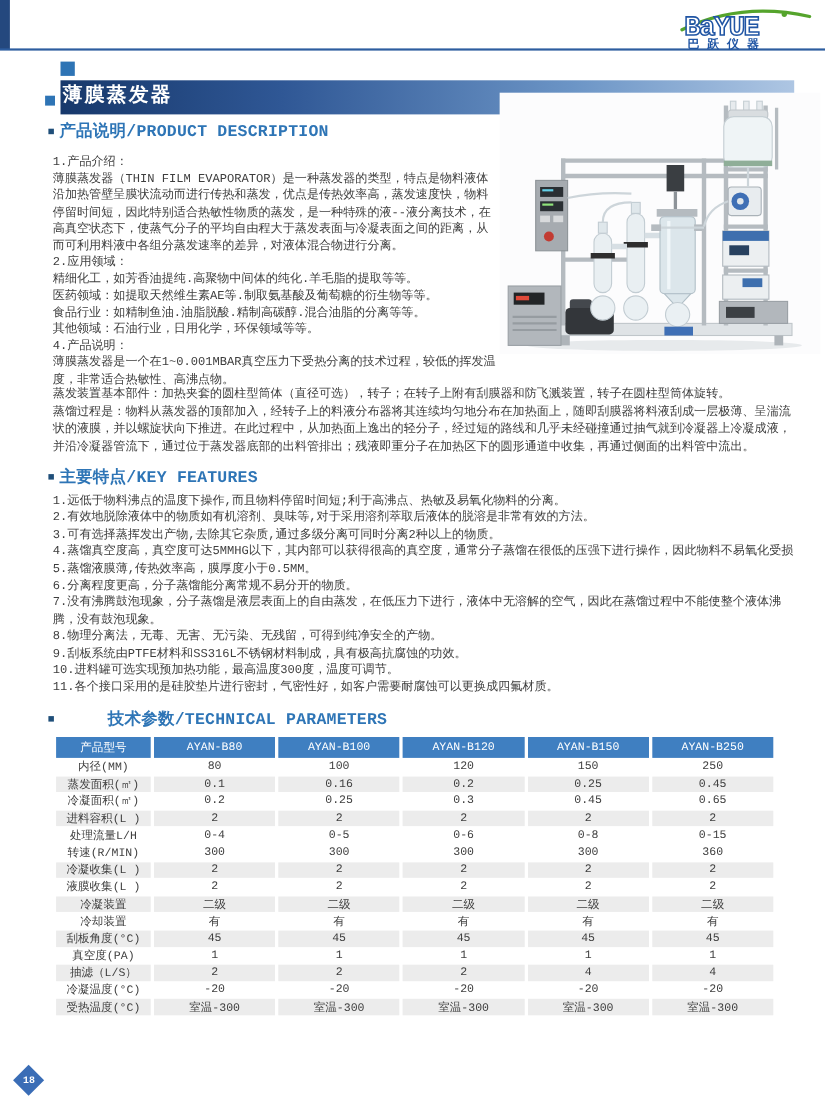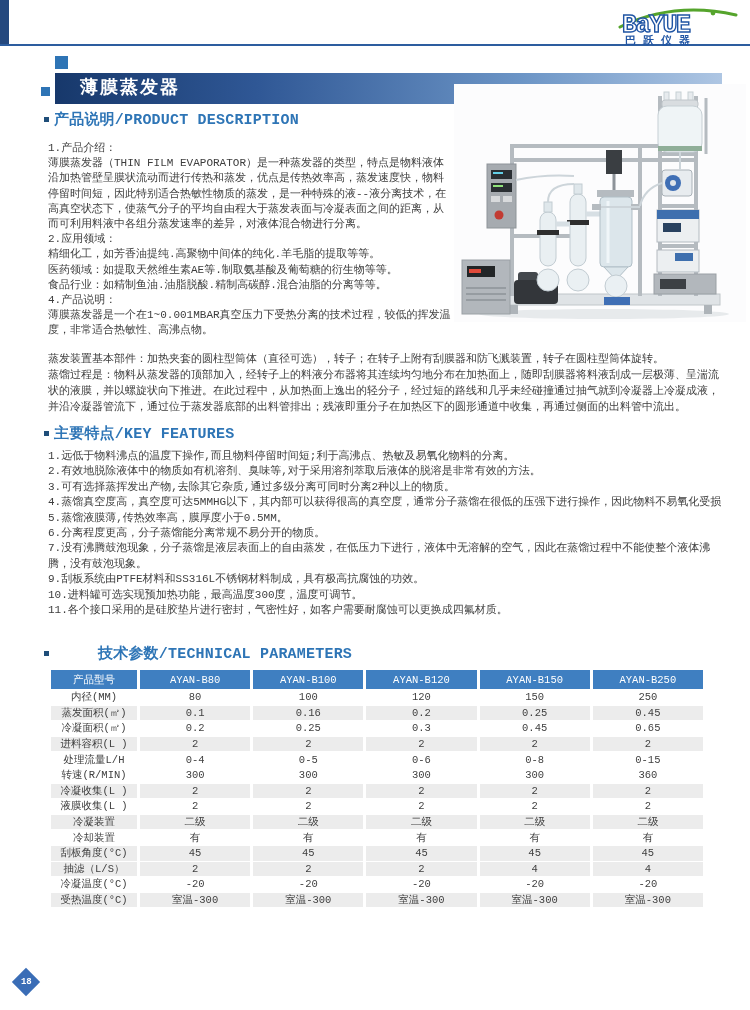--- a/index.html
+++ b/index.html
@@ -7,21 +7,21 @@
         font-family:Liberation Mono, monospace;color:#3d3d3d;}
   
   .left-bar{position:absolute;left:0;top:0;width:9px;height:45px;background:#24487e;}
   .top-line{position:absolute;left:0;top:44px;width:750px;height:2px;background:#2d5d9f;}
   .logo{position:absolute;right:2px;top:0;width:132px;height:46px;}
   
   .sq-big{position:absolute;left:55px;top:56px;width:13px;height:13px;background:#2e74b5;}
   .sq-small{position:absolute;left:41px;top:87px;width:9px;height:9px;background:#2e74b5;}
   .title-bar{position:absolute;left:55px;top:73px;width:667px;height:31px;line-height:31px;
              background:linear-gradient(90deg,#17386b 0%,#2f5795 30%,#6c95c6 70%,#aec6e3 100%);
-             color:#ffffff;font-size:18px;font-weight:bold;padding-left:25px;box-sizing:border-box;letter-spacing:2px;}
+             color:#ffffff;font-size:18px;font-weight:bold;padding-left:2px;box-sizing:border-box;letter-spacing:2px;}
   
   .sec-head{position:absolute;left:44px;display:flex;align-items:center;color:#2e75b6;
             font-size:15px;font-weight:bold;letter-spacing:0.2px;}
   .sec-head .bullet{width:5px;height:5px;background:#1f4e79;margin-right:5px;flex:0 0 auto;}
   
   .desc-intro{position:absolute;left:48px;top:141px;width:404px;font-size:11px;line-height:15.2px;}
   .desc-detail{position:absolute;left:48px;top:351px;width:678px;font-size:11px;line-height:16px;}
   .desc-line{margin:0;}
   
   .photo{position:absolute;left:454px;top:84px;width:292px;height:238px;}
@@ -61,20 +61,21 @@
     <span class="bullet"></span>
     <span>产品说明/PRODUCT DESCRIPTION</span>
   </div>
   <div class="desc-intro" id="desc-intro">
       <div class="desc-line">1.产品介绍：</div>
       <div class="desc-line">薄膜蒸发器（THIN FILM EVAPORATOR）是一种蒸发器的类型，特点是物料液体沿加热管壁呈膜状流动而进行传热和蒸发，优点是传热效率高，蒸发速度快，物料停留时间短，因此特别适合热敏性物质的蒸发，是一种特殊的液--液分离技术，在高真空状态下，使蒸气分子的平均自由程大于蒸发表面与冷凝表面之间的距离，从而可利用料液中各组分蒸发速率的差异，对液体混合物进行分离。</div>
       <div class="desc-line">2.应用领域：</div>
       <div class="desc-line">精细化工，如芳香油提纯.高聚物中间体的纯化.羊毛脂的提取等等。</div>
       <div class="desc-line">医药领域：如提取天然维生素AE等.制取氨基酸及葡萄糖的衍生物等等。</div>
       <div class="desc-line">食品行业：如精制鱼油.油脂脱酸.精制高碳醇.混合油脂的分离等等。</div>
+      <div class="desc-line">其他领域：石油行业，日用化学，环保领域等等。</div>
       <div class="desc-line">4.产品说明：</div>
       <div class="desc-line">薄膜蒸发器是一个在1~0.001MBAR真空压力下受热分离的技术过程，较低的挥发温度，非常适合热敏性、高沸点物。</div>
     </div>
 
   <svg class="photo" viewBox="0 0 292 238" xmlns="http://www.w3.org/2000/svg">
     <rect x="0" y="0" width="292" height="238" fill="#fcfcfd"></rect>
     <ellipse cx="150" cy="230" rx="125" ry="5" fill="#e7eaec"></ellipse>
 
     <rect x="48" y="210" width="218" height="11" fill="#dfe3e6" stroke="#c0c6ca"></rect>
     <rect x="56" y="221" width="8" height="9" fill="#aeb4b9"></rect>
@@ -193,20 +194,21 @@
     <span>主要特点/KEY FEATURES</span>
   </div>
   <div class="features-list" id="features-list">
       <div class="desc-line">1.远低于物料沸点的温度下操作,而且物料停留时间短;利于高沸点、热敏及易氧化物料的分离。</div>
       <div class="desc-line">2.有效地脱除液体中的物质如有机溶剂、臭味等,对于采用溶剂萃取后液体的脱溶是非常有效的方法。</div>
       <div class="desc-line">3.可有选择蒸挥发出产物,去除其它杂质,通过多级分离可同时分离2种以上的物质。</div>
       <div class="desc-line">4.蒸馏真空度高，真空度可达5MMHG以下，其内部可以获得很高的真空度，通常分子蒸馏在很低的压强下进行操作，因此物料不易氧化受损</div>
       <div class="desc-line">5.蒸馏液膜薄,传热效率高，膜厚度小于0.5MM。</div>
       <div class="desc-line">6.分离程度更高，分子蒸馏能分离常规不易分开的物质。</div>
       <div class="desc-line">7.没有沸腾鼓泡现象，分子蒸馏是液层表面上的自由蒸发，在低压力下进行，液体中无溶解的空气，因此在蒸馏过程中不能使整个液体沸腾，没有鼓泡现象。</div>
+      <div class="desc-line">8.物理分离法，无毒、无害、无污染、无残留，可得到纯净安全的产物。</div>
       <div class="desc-line">9.刮板系统由PTFE材料和SS316L不锈钢材料制成，具有极高抗腐蚀的功效。</div>
       <div class="desc-line">10.进料罐可选实现预加热功能，最高温度300度，温度可调节。</div>
       <div class="desc-line">11.各个接口采用的是硅胶垫片进行密封，气密性好，如客户需要耐腐蚀可以更换成四氟材质。</div>
     </div>
 
   <div class="sec-head" style="top:644px;gap:44px;">
     <span class="bullet"></span>
     <span>技术参数/TECHNICAL PARAMETERS</span>
   </div>
   <table class="params-table">
@@ -302,20 +304,28 @@
           <td>有</td>
         </tr>
         <tr class="alt">
           <td>刮板角度(°C)</td>
           <td>45</td>
           <td>45</td>
           <td>45</td>
           <td>45</td>
           <td>45</td>
         </tr>
+        <tr>
+          <td>真空度(PA)</td>
+          <td>1</td>
+          <td>1</td>
+          <td>1</td>
+          <td>1</td>
+          <td>1</td>
+        </tr>
         <tr class="alt">
           <td>抽滤（L/S）</td>
           <td>2</td>
           <td>2</td>
           <td>2</td>
           <td>4</td>
           <td>4</td>
         </tr>
         <tr>
           <td>冷凝温度(°C)</td>

